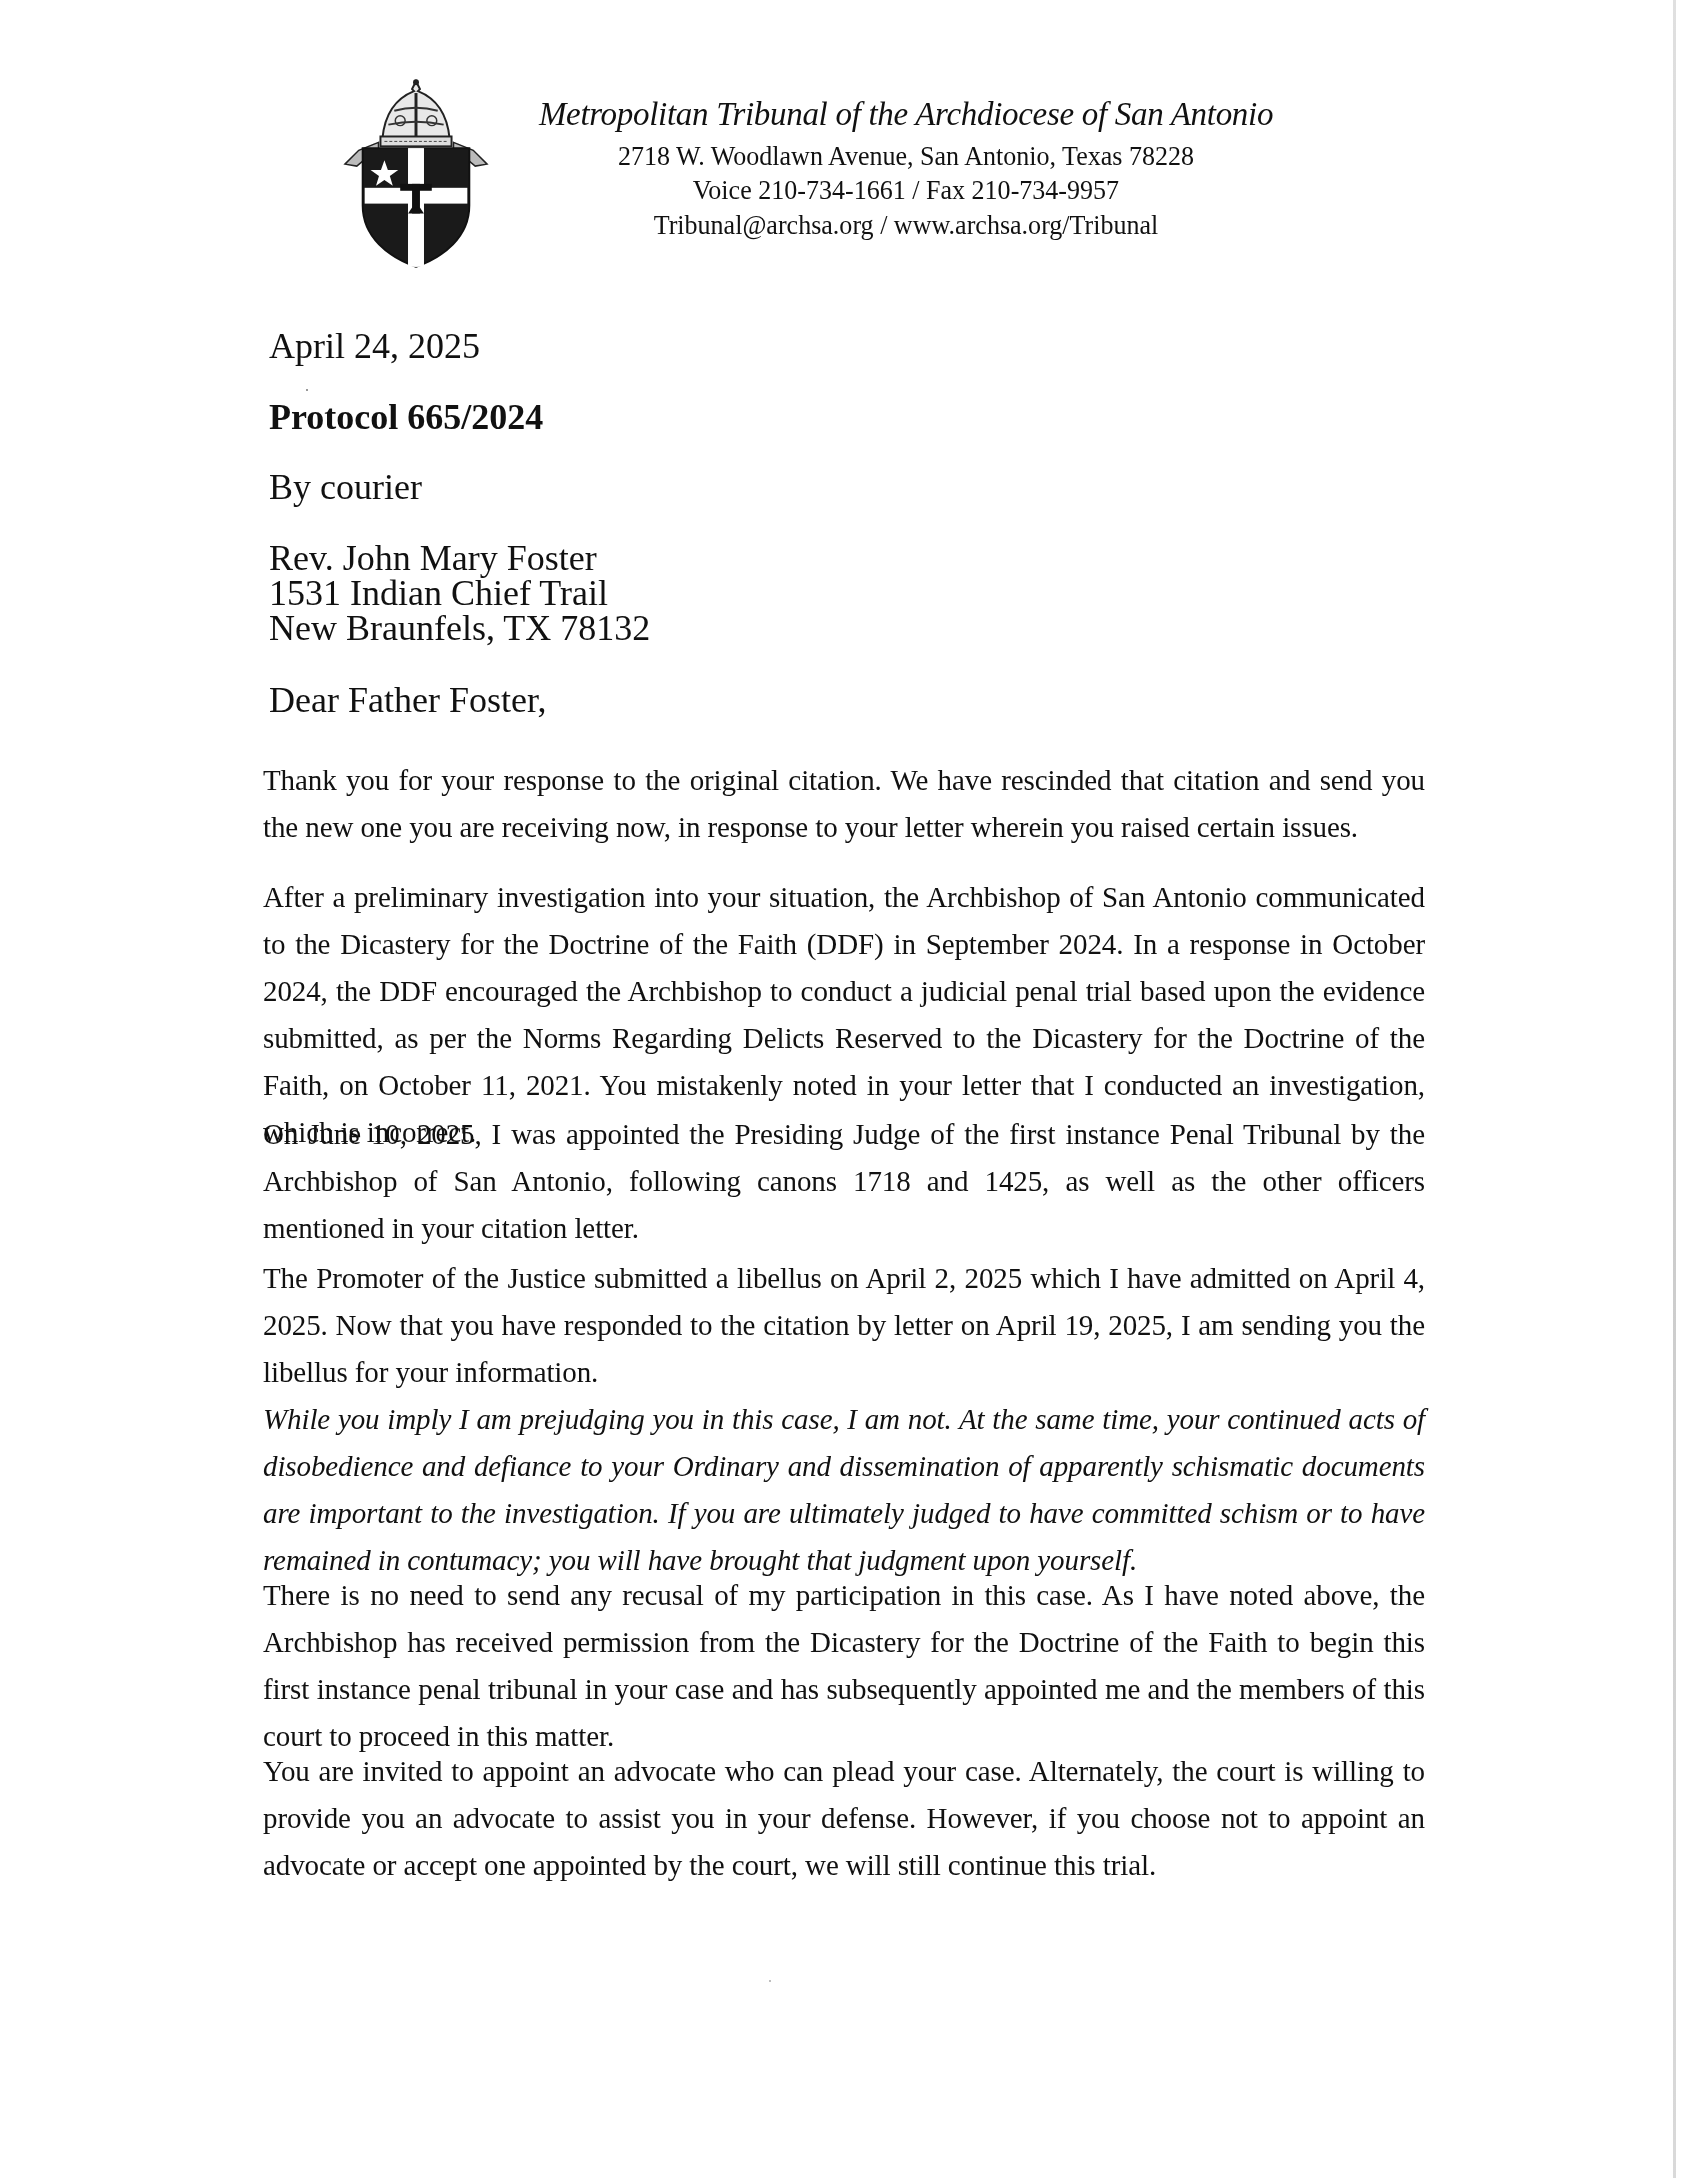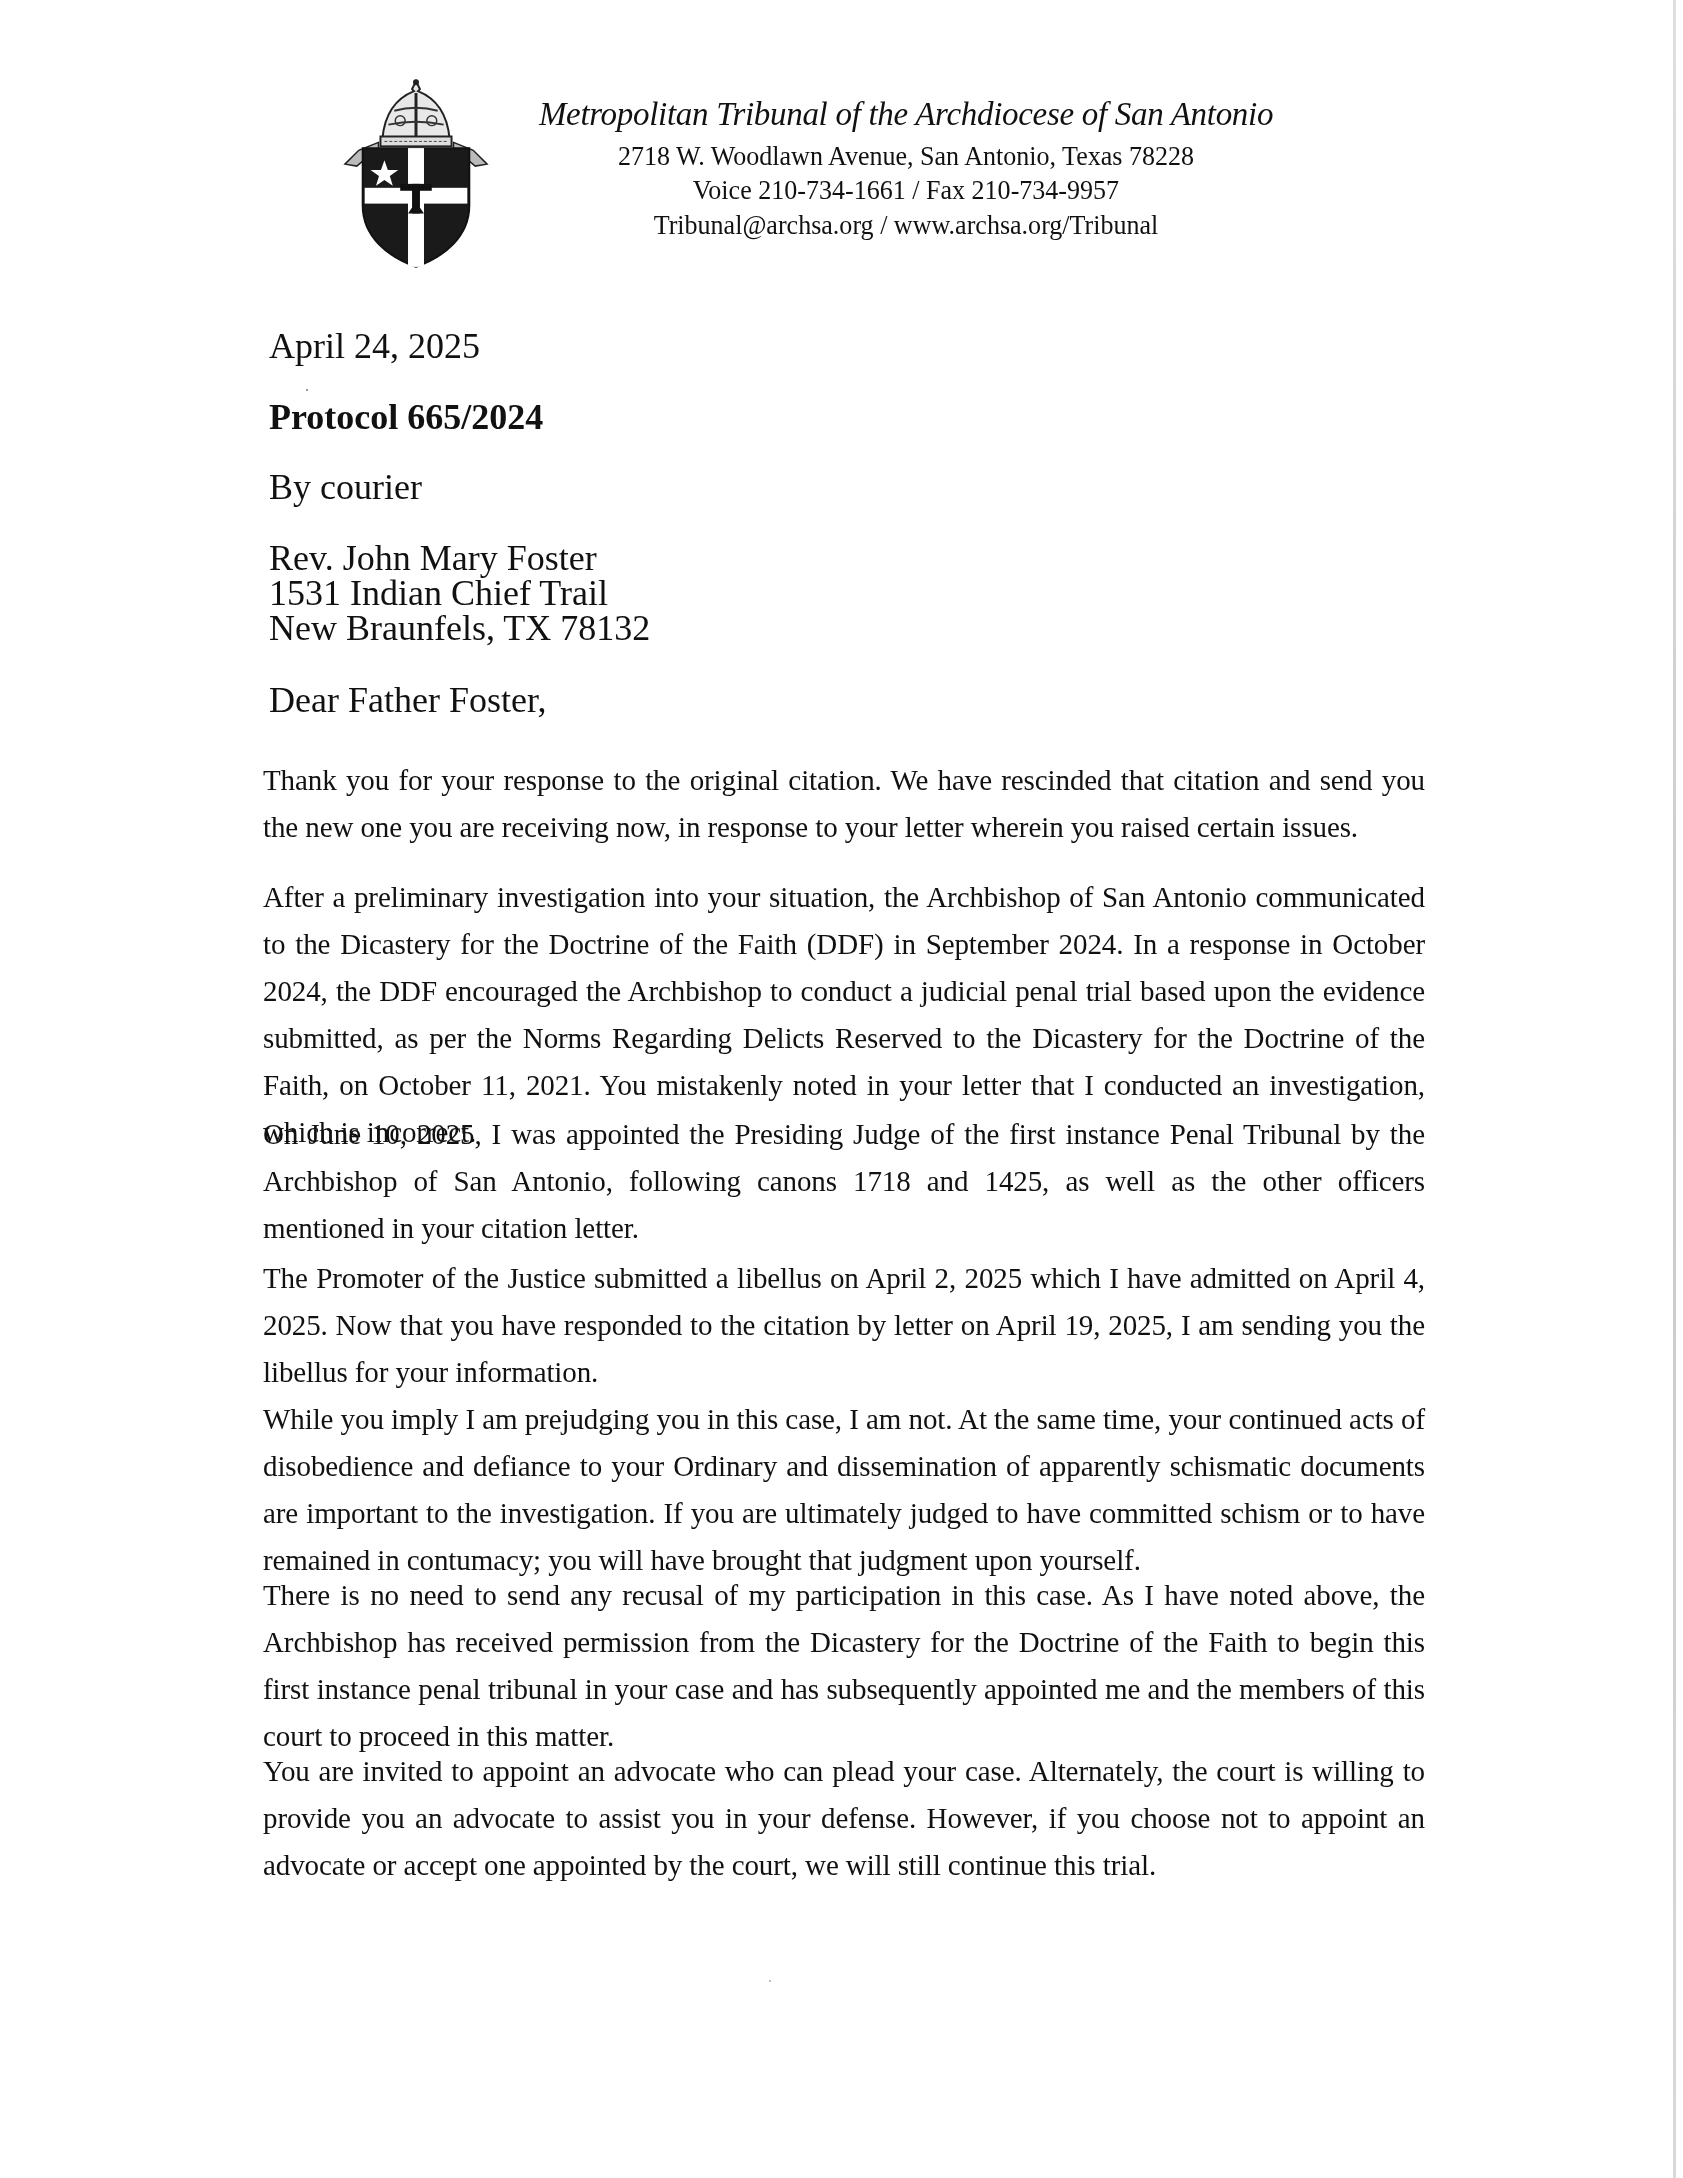--- a/index.html
+++ b/index.html
@@ -76,21 +76,21 @@
     </div>
   <div class="para" style="top:874px;">
       <span class="txt">After a preliminary investigation into your situation, the Archbishop of San Antonio communicated to the Dicastery for the Doctrine of the Faith (DDF) in September 2024.  In a response in October 2024, the DDF encouraged the Archbishop to conduct a judicial penal trial based upon the evidence submitted, as per the Norms Regarding Delicts Reserved to the Dicastery for the Doctrine of the Faith, on October 11, 2021.  You mistakenly noted in your letter that I conducted an investigation, which is incorrect.</span>
     </div>
   <div class="para" style="top:1111px;">
       <span class="txt">On June 10, 2025, I was appointed the Presiding Judge of the first instance Penal Tribunal by the Archbishop of San Antonio, following canons 1718 and 1425, as well as the other officers mentioned in your citation letter.</span>
     </div>
   <div class="para" style="top:1255px;">
       <span class="txt">The Promoter of the Justice submitted a libellus on April 2, 2025 which I have admitted on April 4, 2025.  Now that you have responded to the citation by letter on April 19, 2025, I am sending you the libellus for your information.</span>
     </div>
-  <div class="para" style="top:1396px;">
+  <div class="para" style="top:1396px;font-style:italic;">
       <span class="txt">While you imply I am prejudging you in this case, I am not.  At the same time, your continued acts of disobedience and defiance to your Ordinary and dissemination of apparently schismatic documents are important to the investigation.  If you are ultimately judged to have committed schism or to have remained in contumacy; you will have brought that judgment upon yourself.</span>
     </div>
   <div class="para" style="top:1572px;">
       <span class="txt">There is no need to send any recusal of my participation in this case.  As I have noted above, the Archbishop has received permission from the Dicastery for the Doctrine of the Faith to begin this first instance penal tribunal in your case and has subsequently appointed me and the members of this court to proceed in this matter.</span>
     </div>
   <div class="para" style="top:1748px;">
       <span class="txt">You are invited to appoint an advocate who can plead your case.  Alternately, the court is willing to provide you an advocate to assist you in your defense.  However, if you choose not to appoint an advocate or accept one appointed by the court, we will still continue this trial.</span>
     </div>
 
   <div class="speck" style="left:769px; top:1980px; background:#aaa;"></div>

